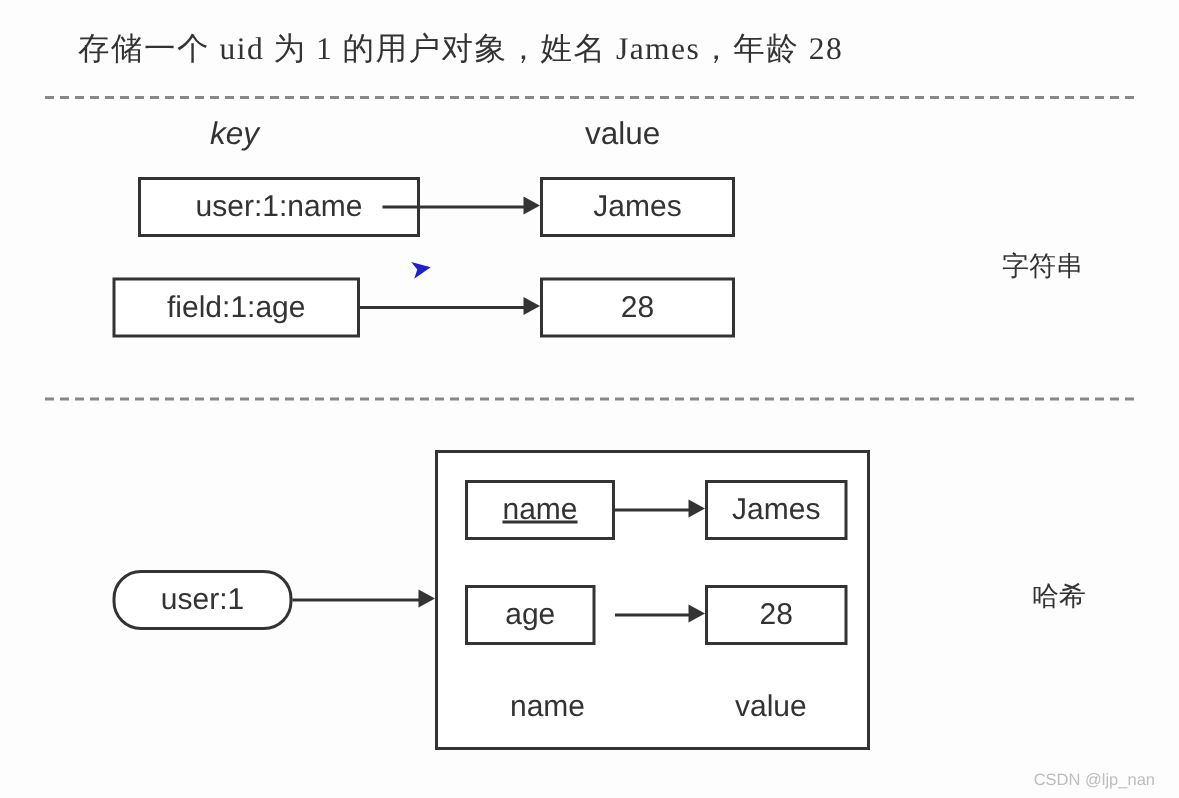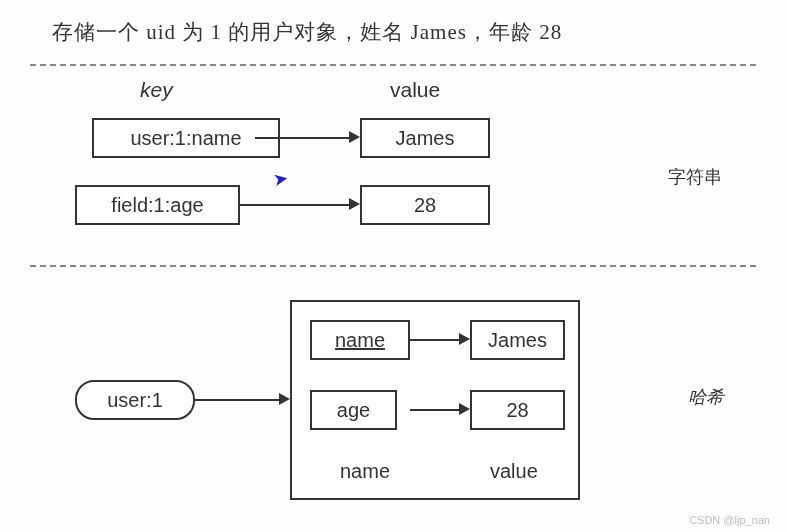--- a/index.html
+++ b/index.html
@@ -137,15 +137,15 @@
 </div>
 <div class="arrow-line" style="top:409px; left:410px; width:50px;"></div>
 <div class="arrow-head" style="top:403px; left:459px;"></div>
 <div class="box" style="top:390px; left:470px; width:95px; height:40px;">
   <span>28</span>
 </div>
 
 <div class="sub-label" style="top:460px; left:340px;">name</div>
 <div class="sub-label" style="top:460px; left:490px;">value</div>
 
-<div class="side-label" style="top:385px; left:640px;font-style:italic;">哈希</div>
+<div class="side-label" style="top:385px; left:640px;">哈希</div>
 
 <div class="watermark">CSDN @ljp_nan</div>
 
 </body></html>

